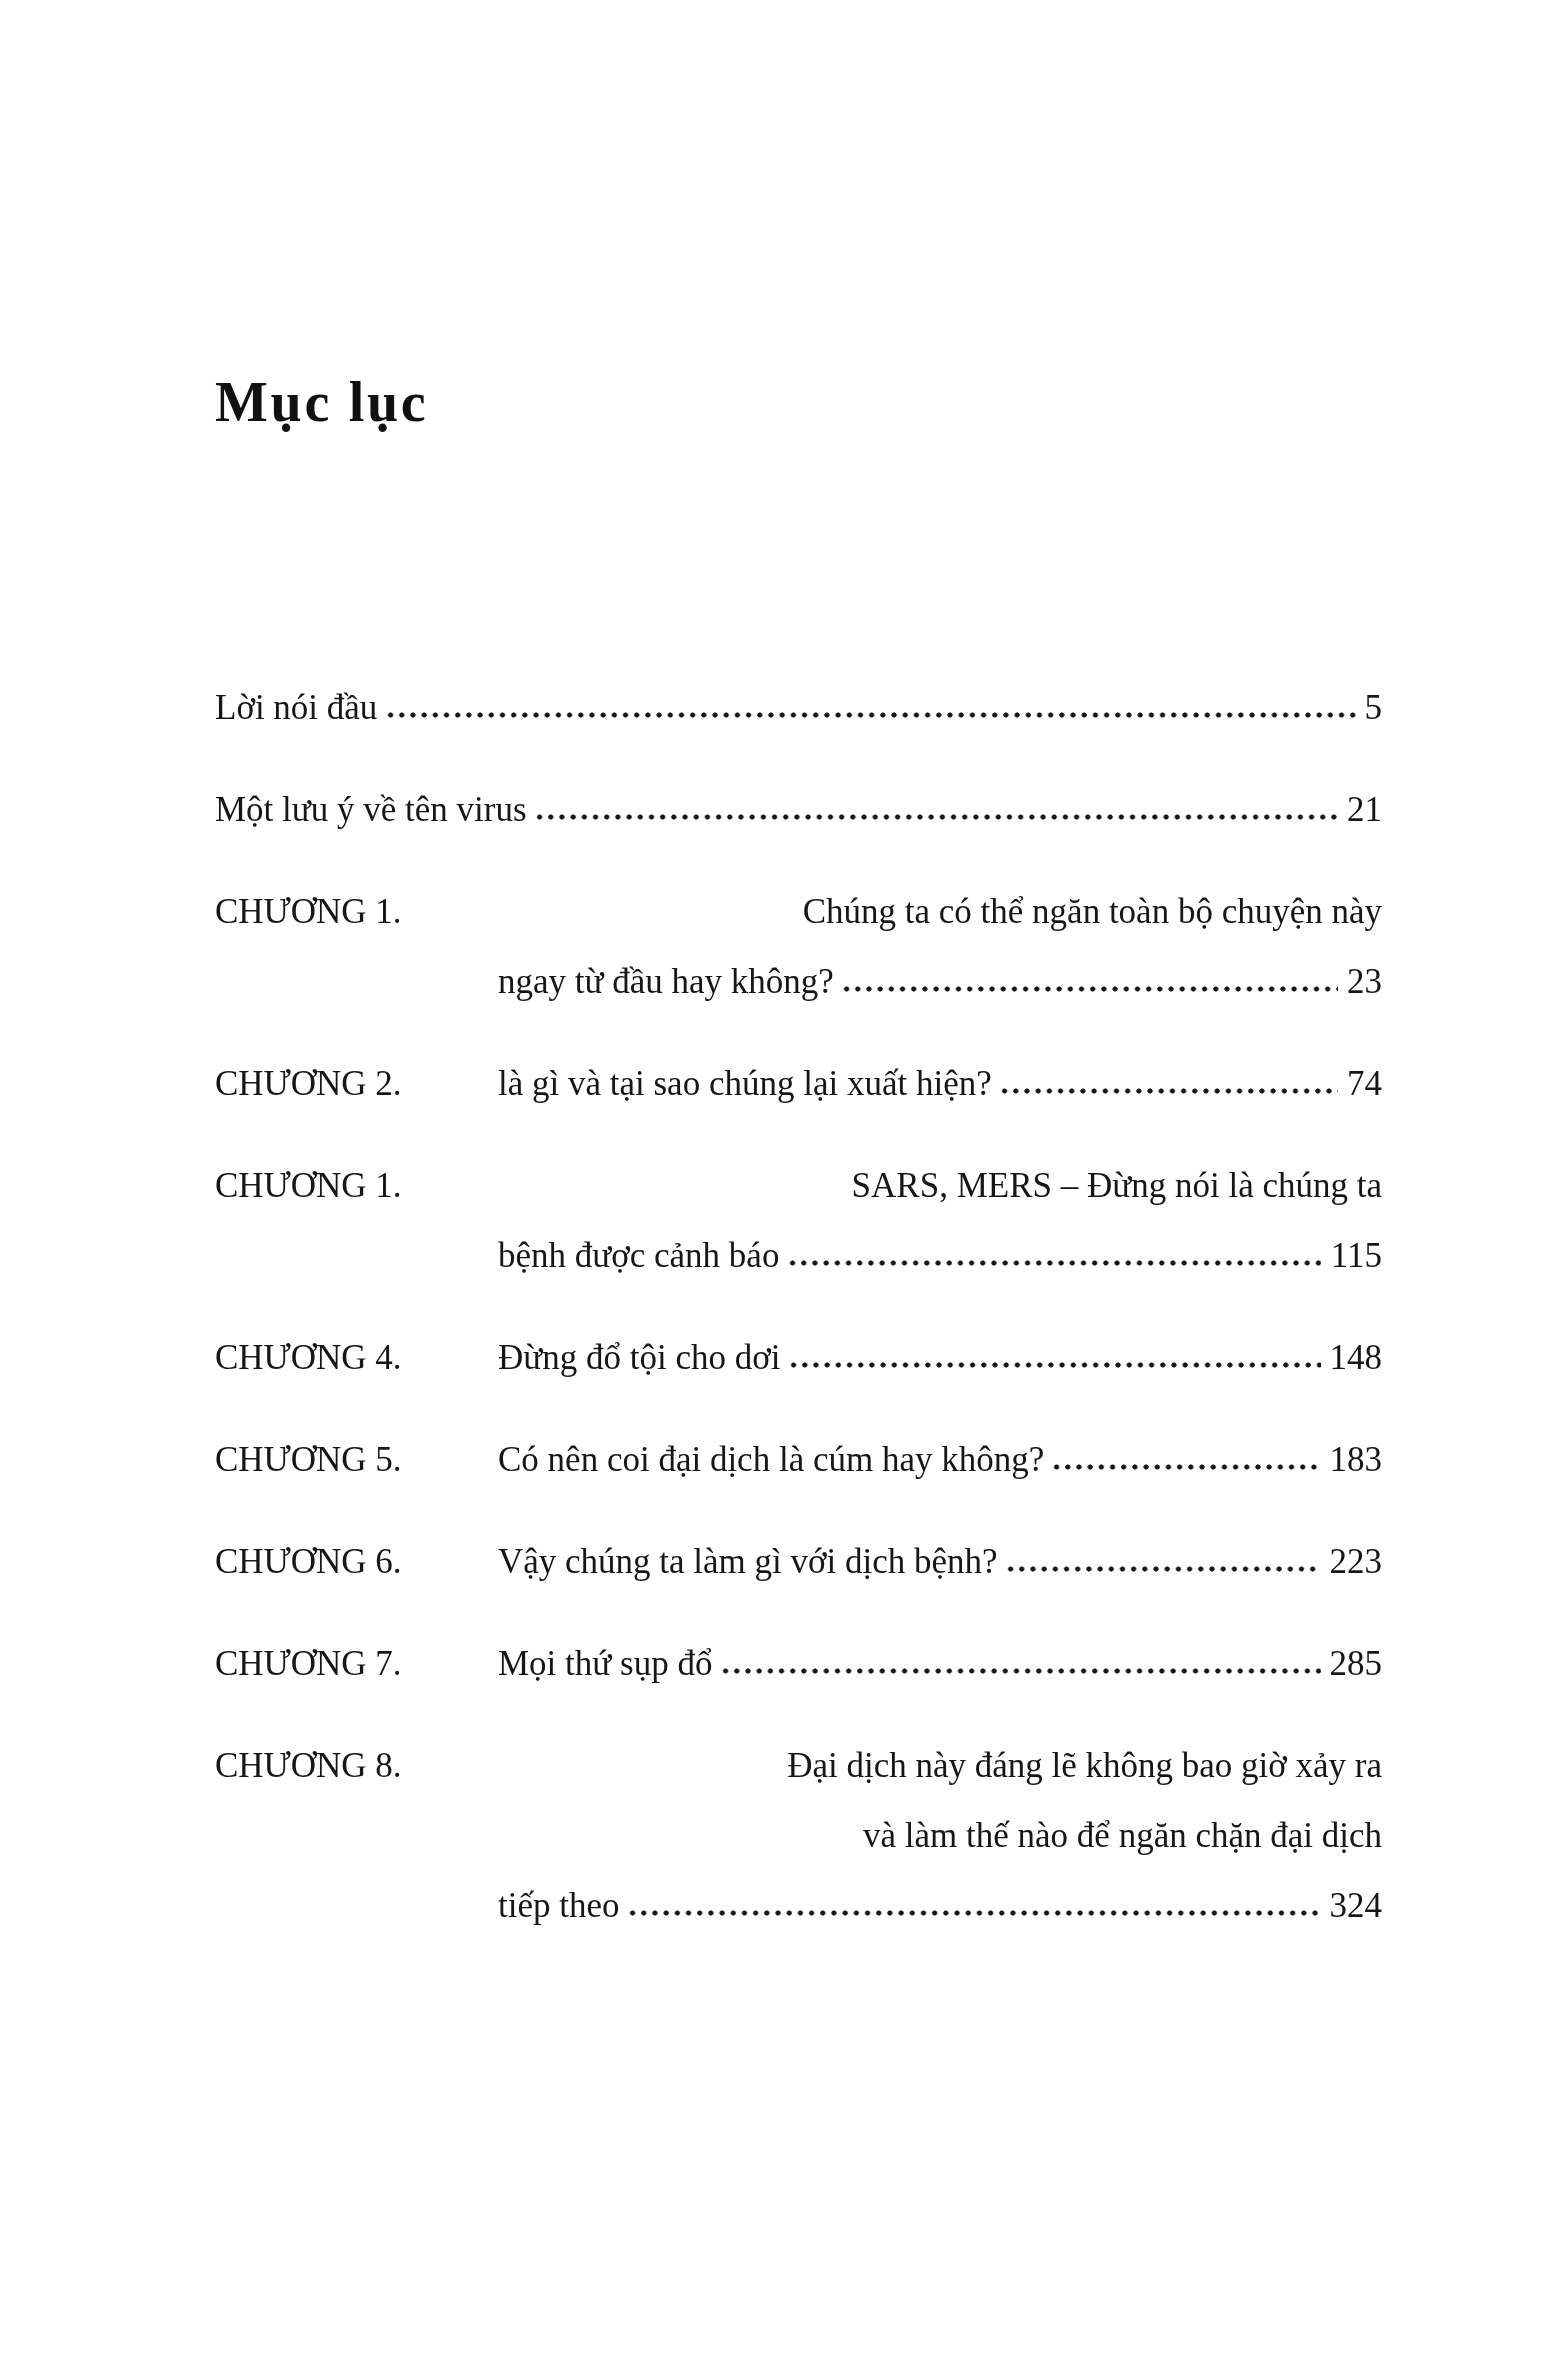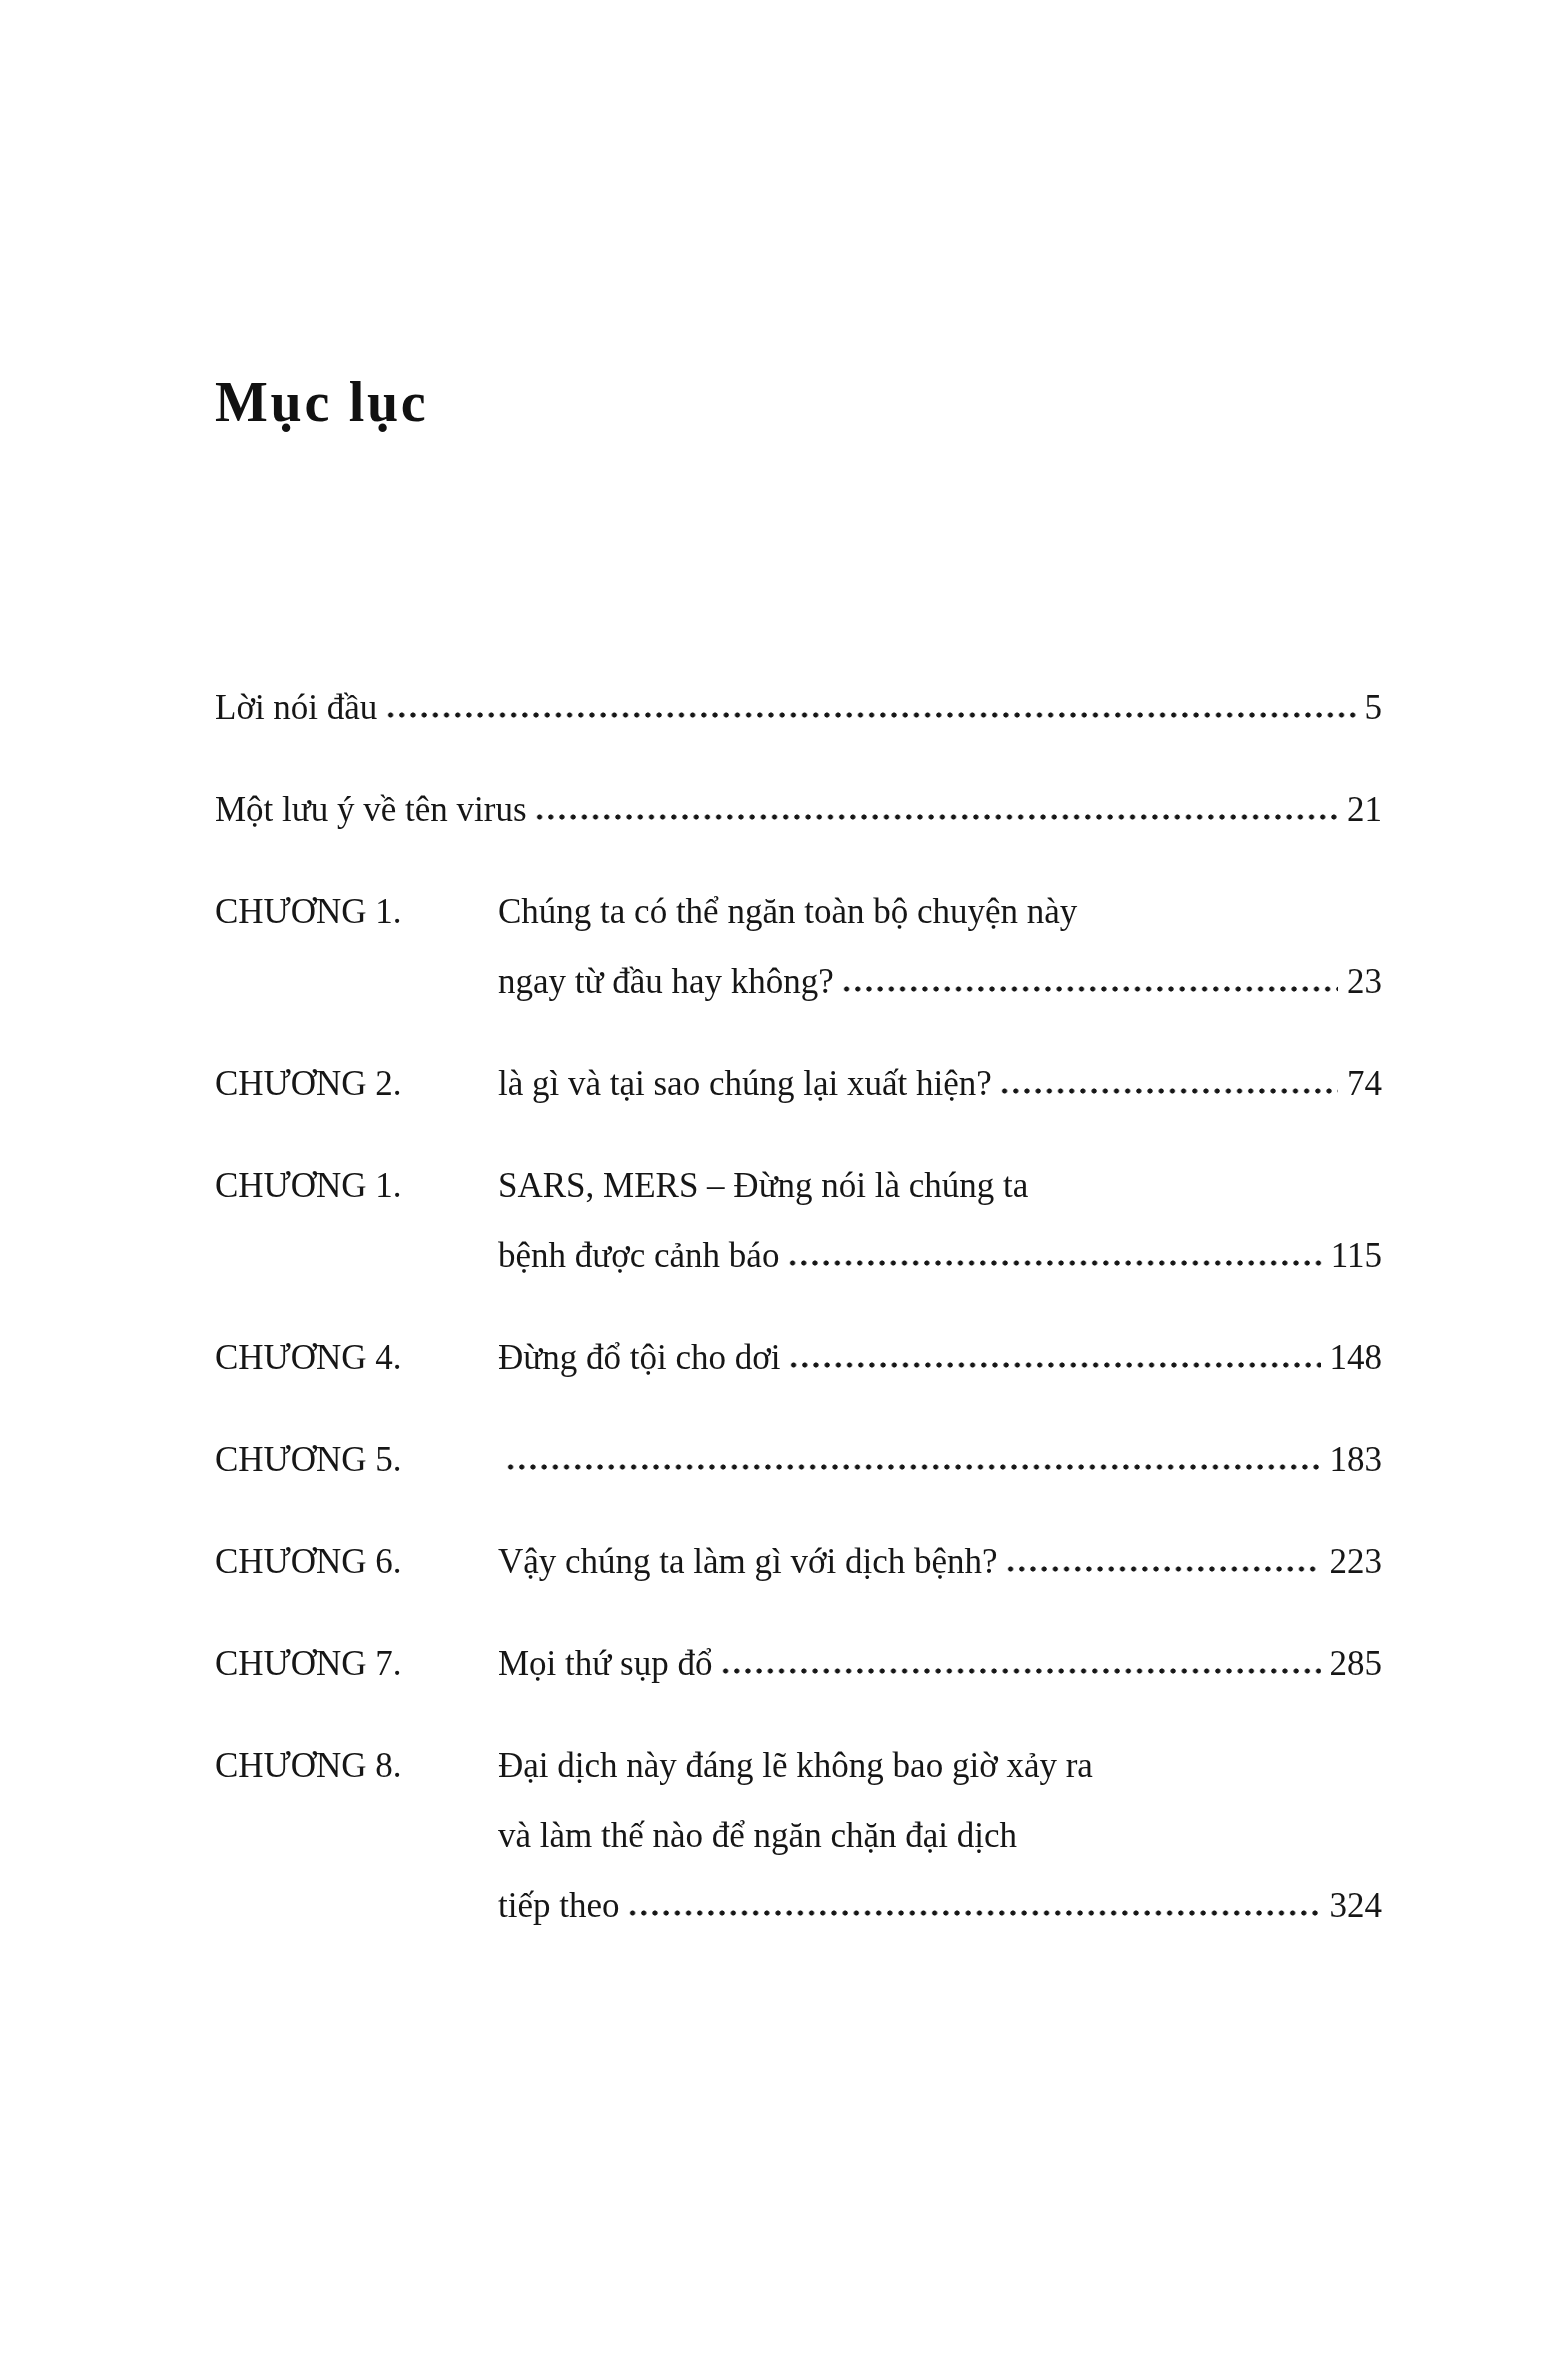--- a/index.html
+++ b/index.html
@@ -42,20 +42,21 @@
     flex: 0 0 283px;
     line-height: 70px;
     white-space: nowrap;
   }
   .entry .content {
     flex: 1 1 auto;
     min-width: 0;
   }
   .line {
     line-height: 70px;
+    text-align: right;
   }
   .line.last {
     display: flex;
     align-items: baseline;
   }
   .line.last .txt {
     white-space: nowrap;
   }
   .leader {
     flex: 1 1 auto;
@@ -143,20 +144,21 @@
           <span class="leader"></span>
           <span class="pagenum">148</span>
         </div>
       </div>
     </div>
 
     <div class="entry">
       <div class="label">CHƯƠNG 5.</div>
       <div class="content">
         <div class="line last">
+          <span class="txt">Có nên coi đại dịch là cúm hay không?</span>
           <span class="leader"></span>
           <span class="pagenum">183</span>
         </div>
       </div>
     </div>
 
     <div class="entry">
       <div class="label">CHƯƠNG 6.</div>
       <div class="content">
         <div class="line last">

